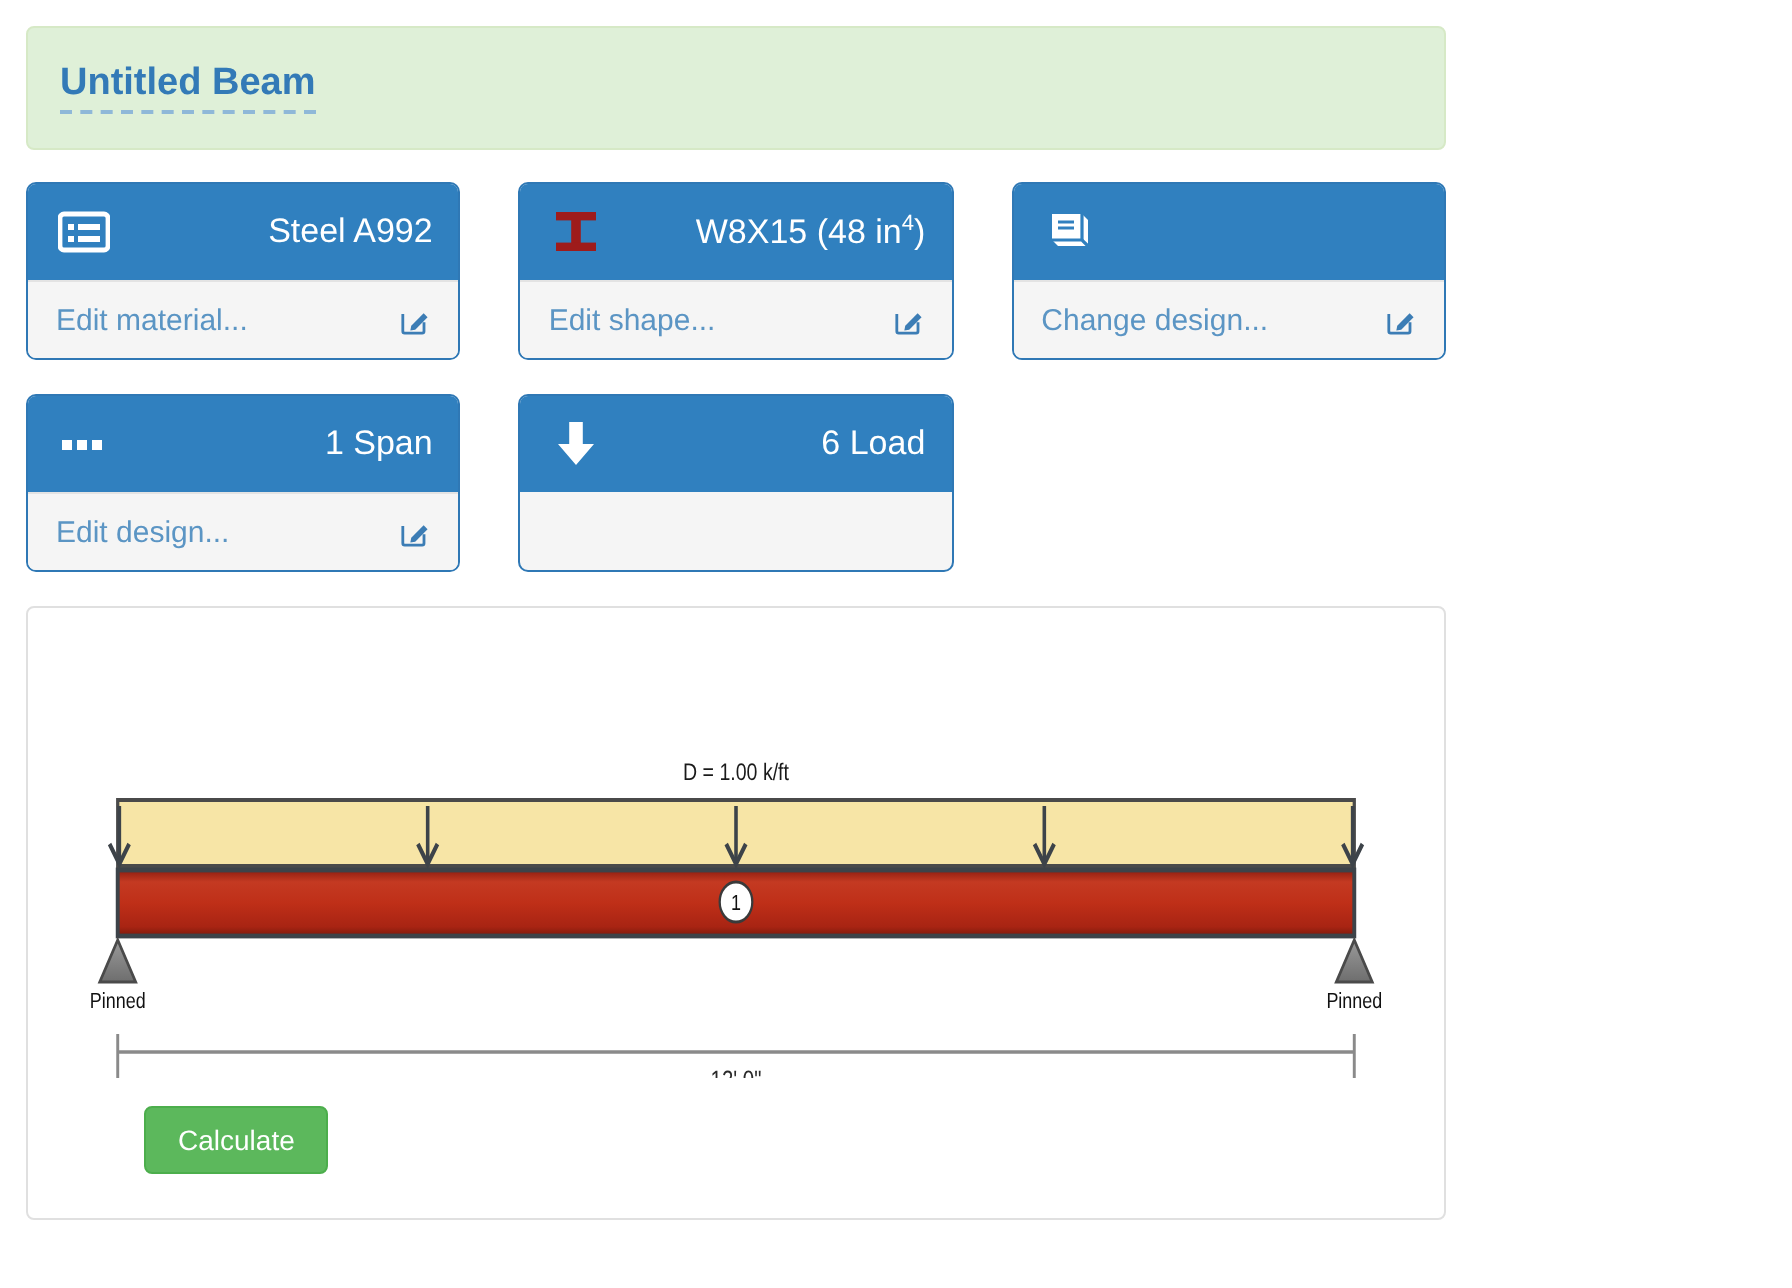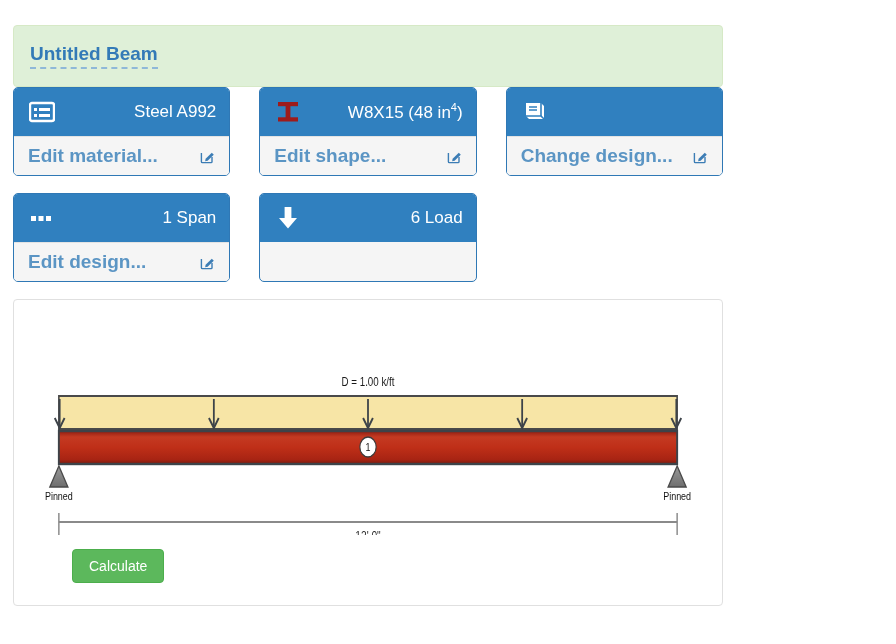--- a/index.html
+++ b/index.html
@@ -3,21 +3,21 @@
 <meta charset="utf-8">
 <style>
   * { box-sizing: border-box; }
   html, body {
     margin: 0; padding: 0;
     width: 896px; height: 644px;
     background: #ffffff;
     font-family: "Liberation Sans", sans-serif;
     -webkit-font-smoothing: antialiased;
   }
-  .page { width: 736px; height: 644px; position: relative; overflow: hidden; padding: 12px 13px; }
+  .page { width: 736px; height: 644px; position: relative; overflow: hidden; padding: 0 13px; }
 
   
   .title-banner {
     margin-top: 13px;
     height: 62px;
     background: #dff0d8;
     border: 1px solid #d6e9c6;
     border-radius: 4px;
     display: flex;
     align-items: center;
@@ -29,20 +29,21 @@
     font-weight: bold;
     border-bottom: 2px dashed #8fb8d8;
     padding-bottom: 2px;
     line-height: 1.2;
     cursor: pointer;
     text-decoration: none;
   }
 
   
   .card-grid {
+    margin-top: 16px;
     display: grid;
     grid-template-columns: repeat(3, 1fr);
     grid-column-gap: 29px;
     grid-row-gap: 17px;
   }
   .card {
     border: 1px solid #2f78b5;
     border-radius: 5px;
     overflow: hidden;
     background: #f5f5f5;
@@ -72,23 +73,22 @@
   .card-body {
     background: #f5f5f5;
     height: 39px;
     display: flex;
     align-items: center;
     justify-content: space-between;
     padding: 0 14px 0 14px;
     border-top: 1px solid #e3e3e3;
   }
   .card-body .body-label {
-    font-size: 19px;
+    font-size: 15px;
     color: #5b95c4;
-    font-weight: bold;
   }
   .edit-ico { width: 15px; height: 15px; display: block; }
 
   
   .diagram-panel {
     margin-top: 17px;
     border: 1px solid #e0e0e0;
     border-radius: 4px;
     background: #ffffff;
     height: 307px;

